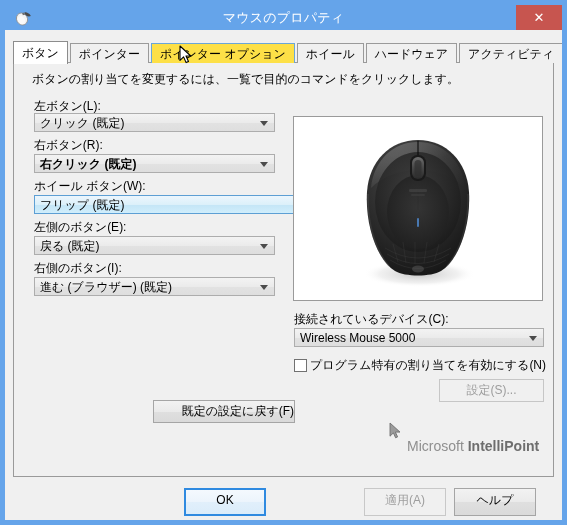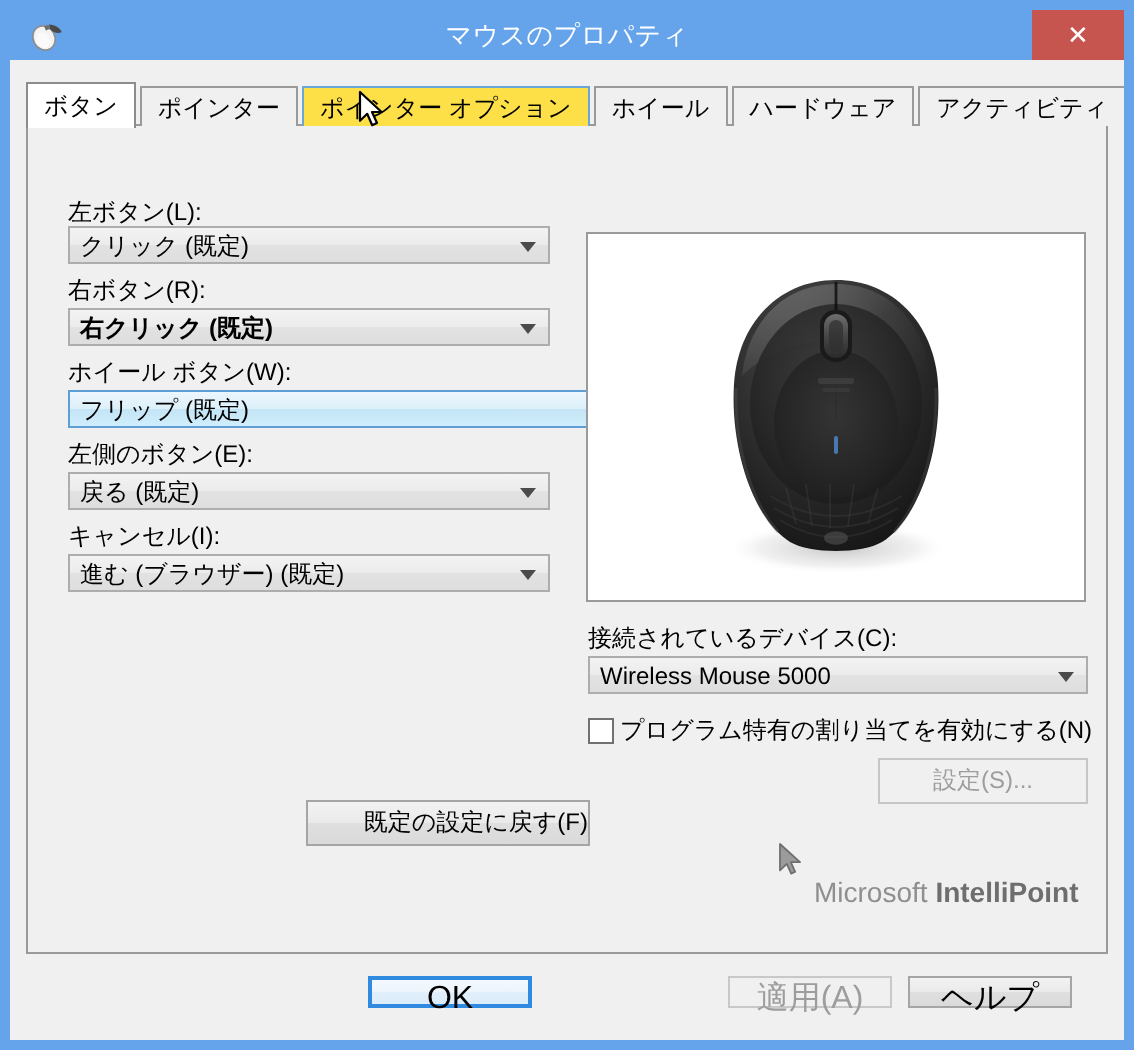--- a/index.html
+++ b/index.html
@@ -260,24 +260,24 @@
   .brand .bt b {
     color: #6e6e6e;
     font-weight: bold;
   }
 
   
   .footer-btn {
     position: absolute;
     box-sizing: border-box;
     width: 82px;
-    height: 16px;
+    height: 28px;
     line-height: 22px;
     text-align: center;
-    font-size: 16px;
+    font-size: 12px;
     color: #000000;
     background: linear-gradient(to bottom, #f2f2f2 0%, #eaeaea 50%, #dfdfdf 51%, #dadada 100%);
     border: 1px solid #a5a5a5;
     cursor: default;
     user-select: none;
     white-space: nowrap;
   }
   .footer-btn.focused {
     border: 2px solid #2f8ae0;
     line-height: 20px;
@@ -320,20 +320,21 @@
     <div class="tab selected">ボタン</div>
     <div class="tab">ポインター</div>
     <div class="tab hover">ポインター オプション</div>
     <div class="tab">ホイール</div>
     <div class="tab">ハードウェア</div>
     <div class="tab">アクティビティ</div>
   </div>
 
   <div class="tabpage">
 
+    <div class="desc">ボタンの割り当てを変更するには、一覧で目的のコマンドをクリックします。</div>
 
     <div class="field-label" style="left:20px; top:35px;">左ボタン(L):</div>
     <div class="combo" style="left:20px; top:50px; width:241px;">
       <span class="txt">クリック (既定)</span>
       <span class="arrow"></span>
     </div>
 
     <div class="field-label" style="left:20px; top:74px;">右ボタン(R):</div>
     <div class="combo" style="left:20px; top:91px; width:241px;font-weight:bold;">
       <span class="txt">右クリック (既定)</span>
@@ -345,21 +346,21 @@
       <span class="txt">フリップ (既定)</span>
       <span class="arrow"></span>
     </div>
 
     <div class="field-label" style="left:20px; top:156px;">左側のボタン(E):</div>
     <div class="combo" style="left:20px; top:173px; width:241px;">
       <span class="txt">戻る (既定)</span>
       <span class="arrow"></span>
     </div>
 
-    <div class="field-label" style="left:20px; top:197px;">キャンセル(I):</div>
+    <div class="field-label" style="left:20px; top:197px;">右側のボタン(I):</div>
     <div class="combo" style="left:20px; top:214px; width:241px;">
       <span class="txt">進む (ブラウザー) (既定)</span>
       <span class="arrow"></span>
     </div>
 
     <div class="imgpanel">
       <svg class="mouse-svg" width="170" height="170" viewBox="0 0 170 170">
         <defs>
           <radialGradient id="gBody" cx="42%" cy="26%" r="82%">
             <stop offset="0%" stop-color="#4c4c4c"></stop>

